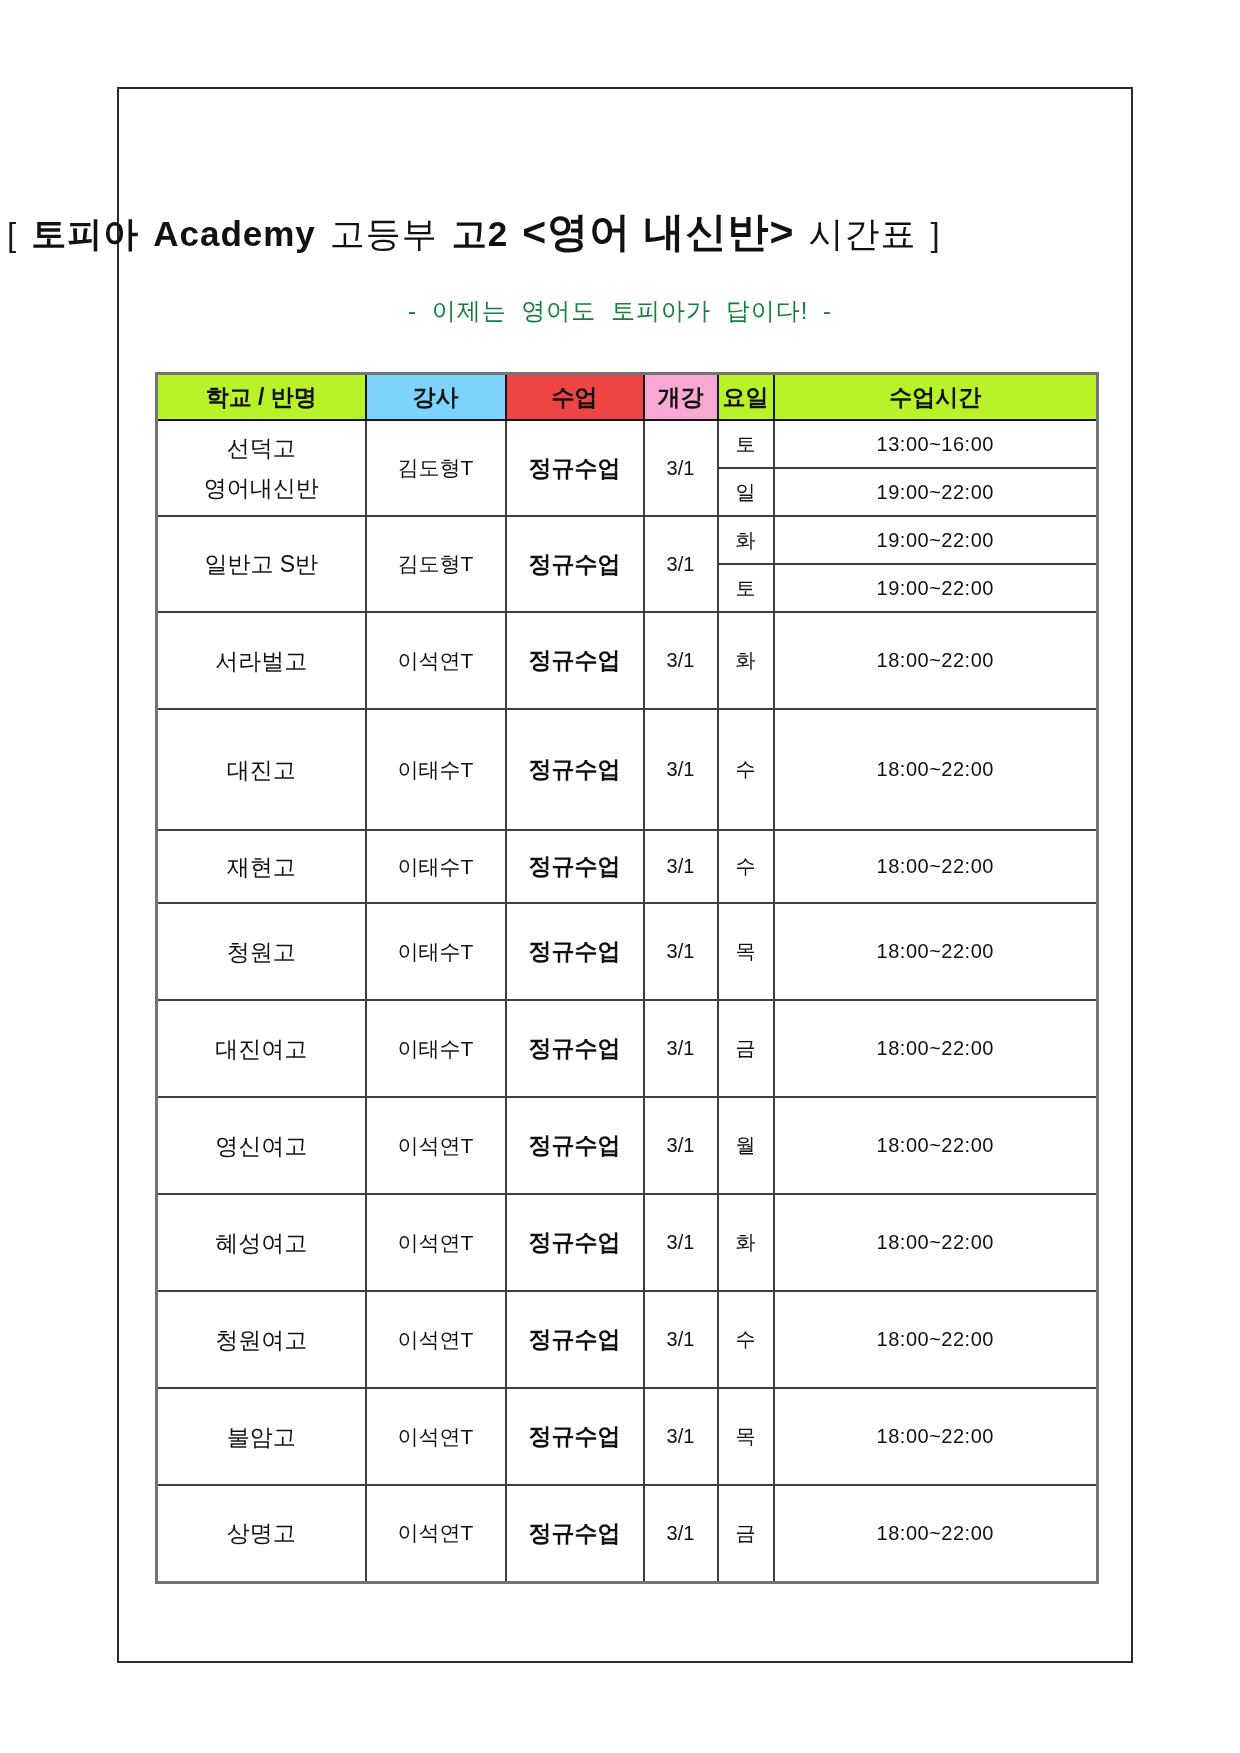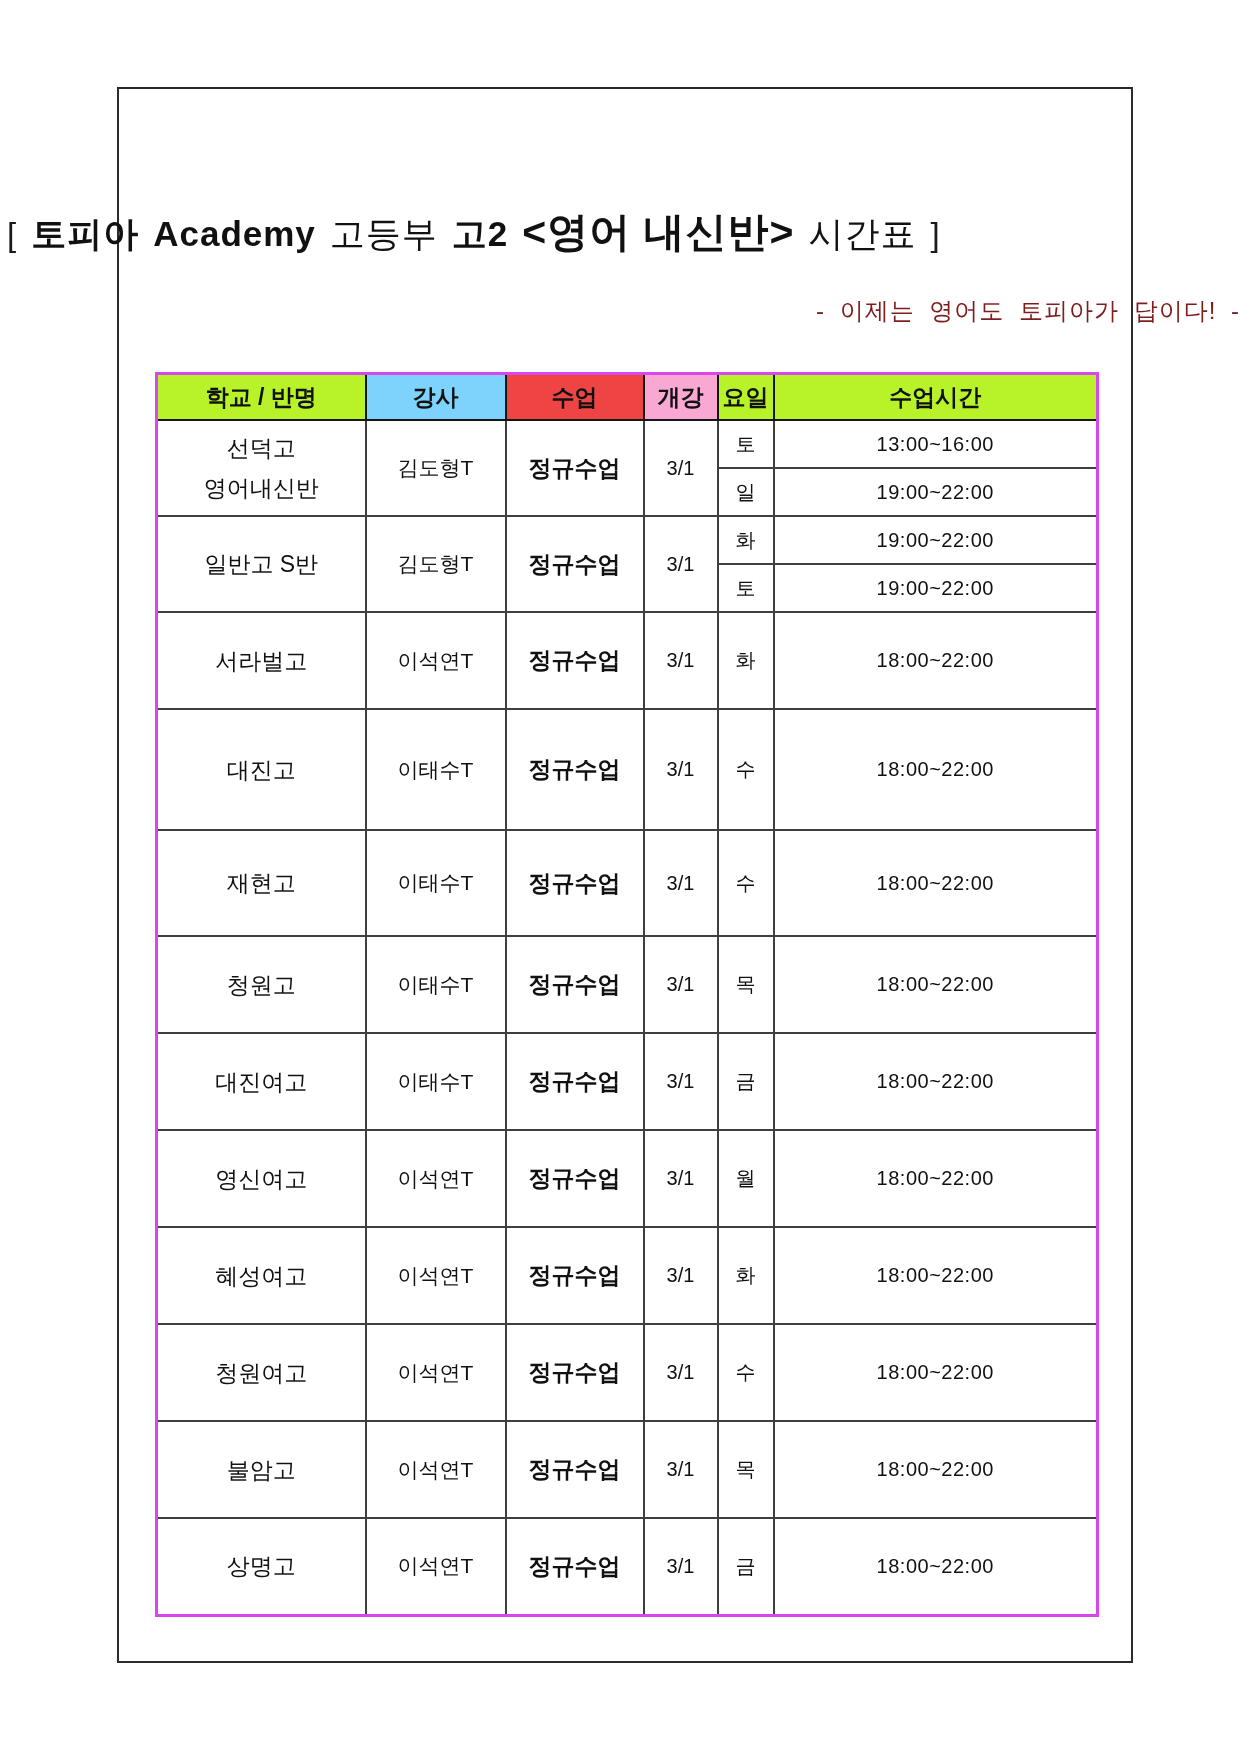--- a/index.html
+++ b/index.html
@@ -34,35 +34,35 @@
   .doc-title .bracket { font-weight: 400; font-size: 33px; color: #1a1a1a; }
   .doc-title .bold   { font-weight: 700; }
   .doc-title .reg    { font-weight: 400; }
   .doc-title .big    { font-weight: 700; font-size: 41px; }
   .doc-title span { margin: 0 7px; }
   .doc-subtitle {
     position: absolute;
     left: 0;
     top: 295px;
     width: 1240px;
-    text-align: right;
+    text-align: center;
     font-size: 24px;
     font-weight: 400;
     letter-spacing: 1px;
     word-spacing: 7px;
-    color: #7f1d1d;
+    color: #15803d;
   }
   table.timetable {
     position: absolute;
     left: 155px;
     top: 372px;
     width: 941px;
     border-collapse: collapse;
     table-layout: fixed;
-    border: 3px solid #d946ef;
+    border: 3px solid #737373;
   }
   .timetable th {
     height: 44px;
     border: 2px solid #161616;
     font-size: 23px;
     font-weight: 700;
     text-align: center;
     vertical-align: middle;
     padding: 0;
   }
@@ -147,21 +147,21 @@
         <td class="time">18:00~22:00</td>
       </tr>
       <tr style="height: 121px;">
         <td class="school" rowspan="1">대진고</td>
         <td class="teacher" rowspan="1">이태수T</td>
         <td class="course" rowspan="1">정규수업</td>
         <td class="start" rowspan="1">3/1</td>
         <td class="day">수</td>
         <td class="time">18:00~22:00</td>
       </tr>
-      <tr style="height: 106px;">
+      <tr style="height: 73px;">
         <td class="school" rowspan="1">재현고</td>
         <td class="teacher" rowspan="1">이태수T</td>
         <td class="course" rowspan="1">정규수업</td>
         <td class="start" rowspan="1">3/1</td>
         <td class="day">수</td>
         <td class="time">18:00~22:00</td>
       </tr>
       <tr style="height: 97px;">
         <td class="school" rowspan="1">청원고</td>
         <td class="teacher" rowspan="1">이태수T</td>

